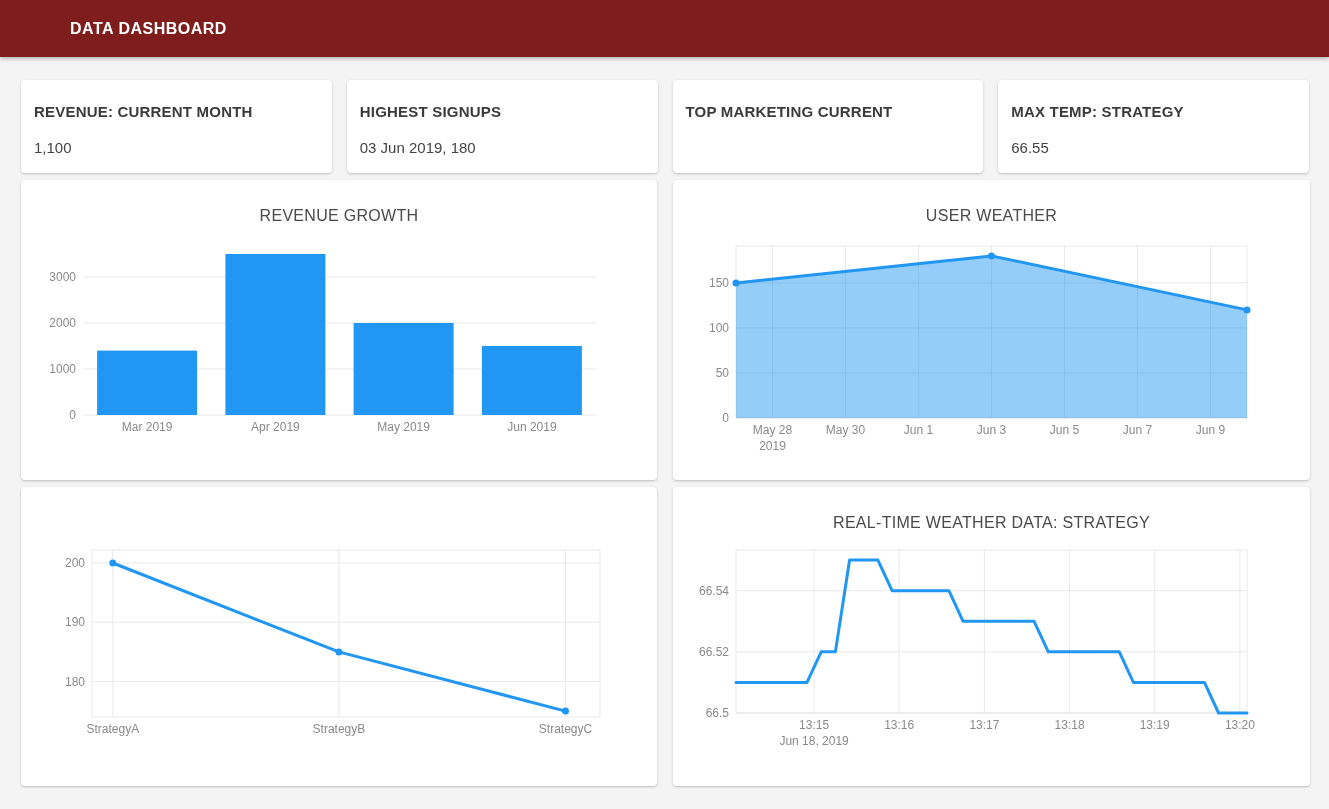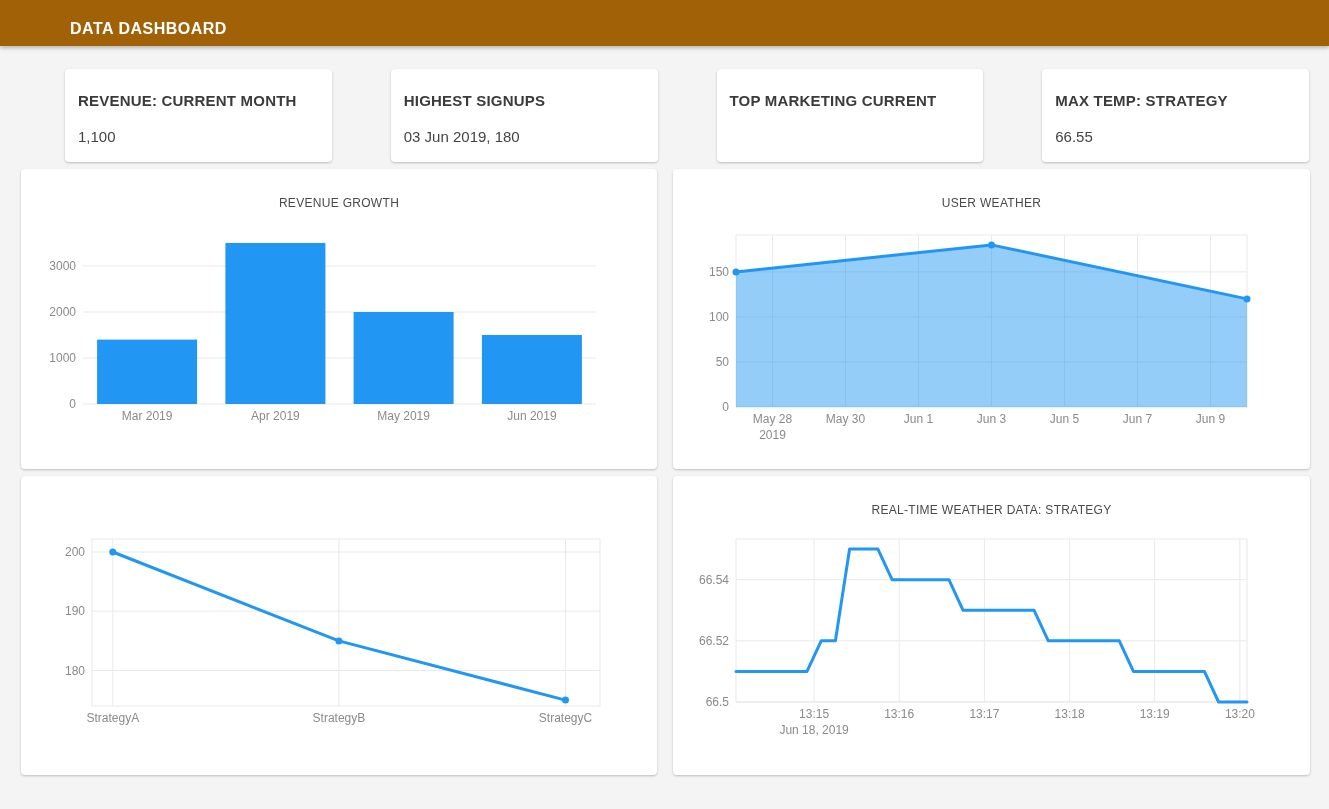--- a/index.html
+++ b/index.html
@@ -3,22 +3,22 @@
 <meta charset="utf-8">
 <style>
   * { margin:0; padding:0; box-sizing:border-box; }
   html,body { width:1329px; height:809px; overflow:hidden; }
   body {
     font-family:"Liberation Sans", sans-serif;
     background:#f4f4f4;
     color:#3d3d3d;
   }
   .app-header {
-    height:46px;
-    background:#a16207;
+    height:57px;
+    background:#7f1d1d;
     box-shadow:0 2px 4px rgba(0,0,0,.25);
     position:relative;
     z-index:5;
   }
   .app-header h1 {
     font-size:16px;
     font-weight:bold;
     color:#ffffff;
     letter-spacing:.5px;
     line-height:57px;
@@ -31,21 +31,20 @@
     padding:23px 20px 0 21px;
   }
   .card {
     background:#ffffff;
     border-radius:4px;
     box-shadow:0 1px 3px rgba(0,0,0,.13), 0 1px 2px rgba(0,0,0,.11);
   }
   .kpi-card {
     height:93px;
     padding:23px 13px 0 13px;
-    margin-left:44px;
   }
   .kpi-title {
     font-size:15px;
     font-weight:bold;
     color:#3b3b3b;
     letter-spacing:.2px;
     white-space:nowrap;
   }
   .kpi-value {
     margin-top:19px;
@@ -59,21 +58,21 @@
     gap:7px 16px;
     padding:7px 0 0 21px;
   }
   .chart-card { position:relative; }
   .chart-card.top { height:300px; }
   .chart-card.bottom { height:299px; }
   .chart-title {
     position:absolute;
     top:27px; left:0; right:0;
     text-align:center;
-    font-size:12px;
+    font-size:16px;
     font-weight:400;
     color:#4a4a4a;
     letter-spacing:.3px;
   }
   .chart-svg {
     position:absolute;
     inset:0;
     overflow:visible;
   }
   svg text {

